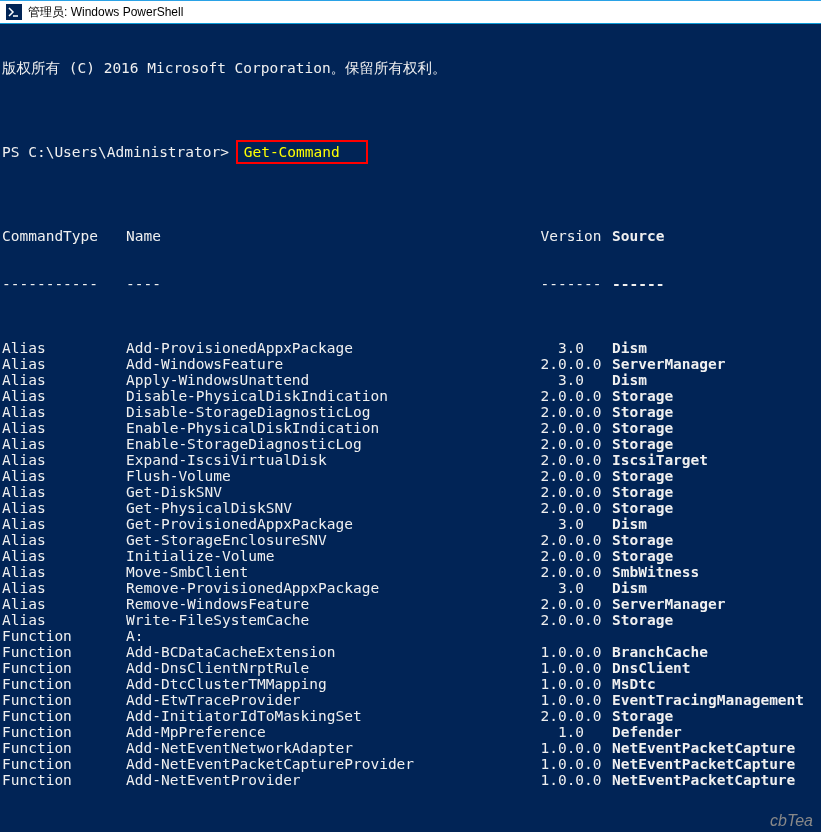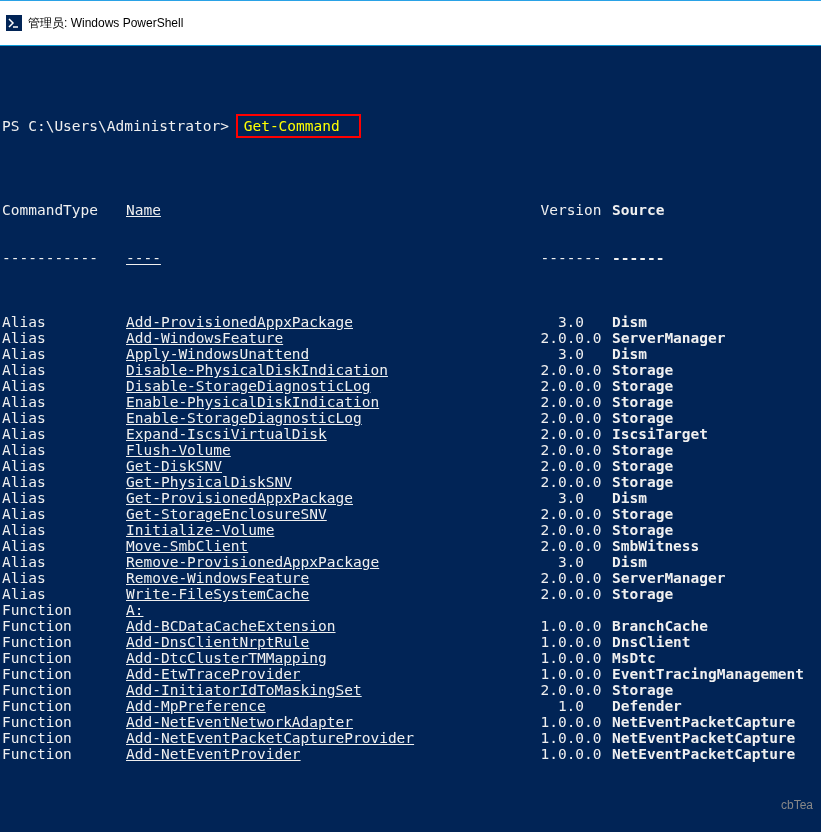--- a/index.html
+++ b/index.html
@@ -9,21 +9,21 @@
     font-family: "SimSun", "NSimSun", "MS Gothic", monospace;
     font-size: 14px;
     background: #012456;
     overflow: hidden;
     position: relative;
   }
   .titlebar {
     background: #ffffff;
     border-top: 1px solid #2aa2e6;
     border-bottom: 1px solid #0d9cd8;
-    height: 46px;
+    height: 24px;
     display: flex;
     align-items: center;
     padding: 0 6px;
     color: #000;
     font-family: "Microsoft YaHei", "SimSun", sans-serif;
     font-size: 12px;
   }
   .titlebar .icon {
     width: 16px;
     height: 16px;
@@ -43,52 +43,54 @@
     letter-spacing: 0px;
   }
   .prompt-line { margin-top: 16px; margin-bottom: 16px; }
   .cmd-highlight {
     color: #ffff00;
     display: inline-block;
   }
   .marker-box {
     border: 2px solid #ff0000;
     display: inline-block;
-    padding: 2px 19px 2px 6px;
+    padding: 2px 26px 2px 6px;
     margin-left: -2px;
   }
   .row { display: flex; }
   .col-type   { width: 124px; flex: 0 0 124px; }
-  .col-name   { width: 404px; flex: 0 0 404px; text-decoration: underline; }
+  .col-name   { width: 404px; flex: 0 0 404px; }
   .col-ver    { width: 82px;  flex: 0 0 82px; text-align: center; }
   .col-src    { flex: 1 1 auto; font-weight: bold; }
   .footer-note {
     position: absolute;
     right: 8px;
-    bottom: 20px;
+    bottom: 2px;
     color: #888;
-    font-size: 12px;
+    font-size: 16px;
     font-family: sans-serif;
+    font-style: italic;
   }
 </style>
 </head>
 <body>
 
 <div class="titlebar">
   <span class="icon">
     <svg width="16" height="16" viewBox="0 0 16 16">
       <rect x="0" y="0" width="16" height="16" fill="#012456"></rect>
       <path d="M3 4 L7 8 L3 12" stroke="#ffffff" stroke-width="1.5" fill="none"></path>
       <line x1="7" y1="12" x2="12" y2="12" stroke="#ffffff" stroke-width="1.5"></line>
     </svg>
   </span>
   <span>管理员: Windows PowerShell</span>
 </div>
 
 <div class="terminal">
+  <div>版权所有 (C) 2016 Microsoft Corporation。保留所有权利。</div>
 
   <div class="prompt-line"><span>PS C:\Users\Administrator&gt; </span><span class="marker-box"><span class="cmd-highlight">Get-Command</span></span></div>
 
   <div class="row">
     <span class="col-type">CommandType</span>
     <span class="col-name">Name</span>
     <span class="col-ver">Version</span>
     <span class="col-src">Source</span>
   </div>
   <div class="row">

